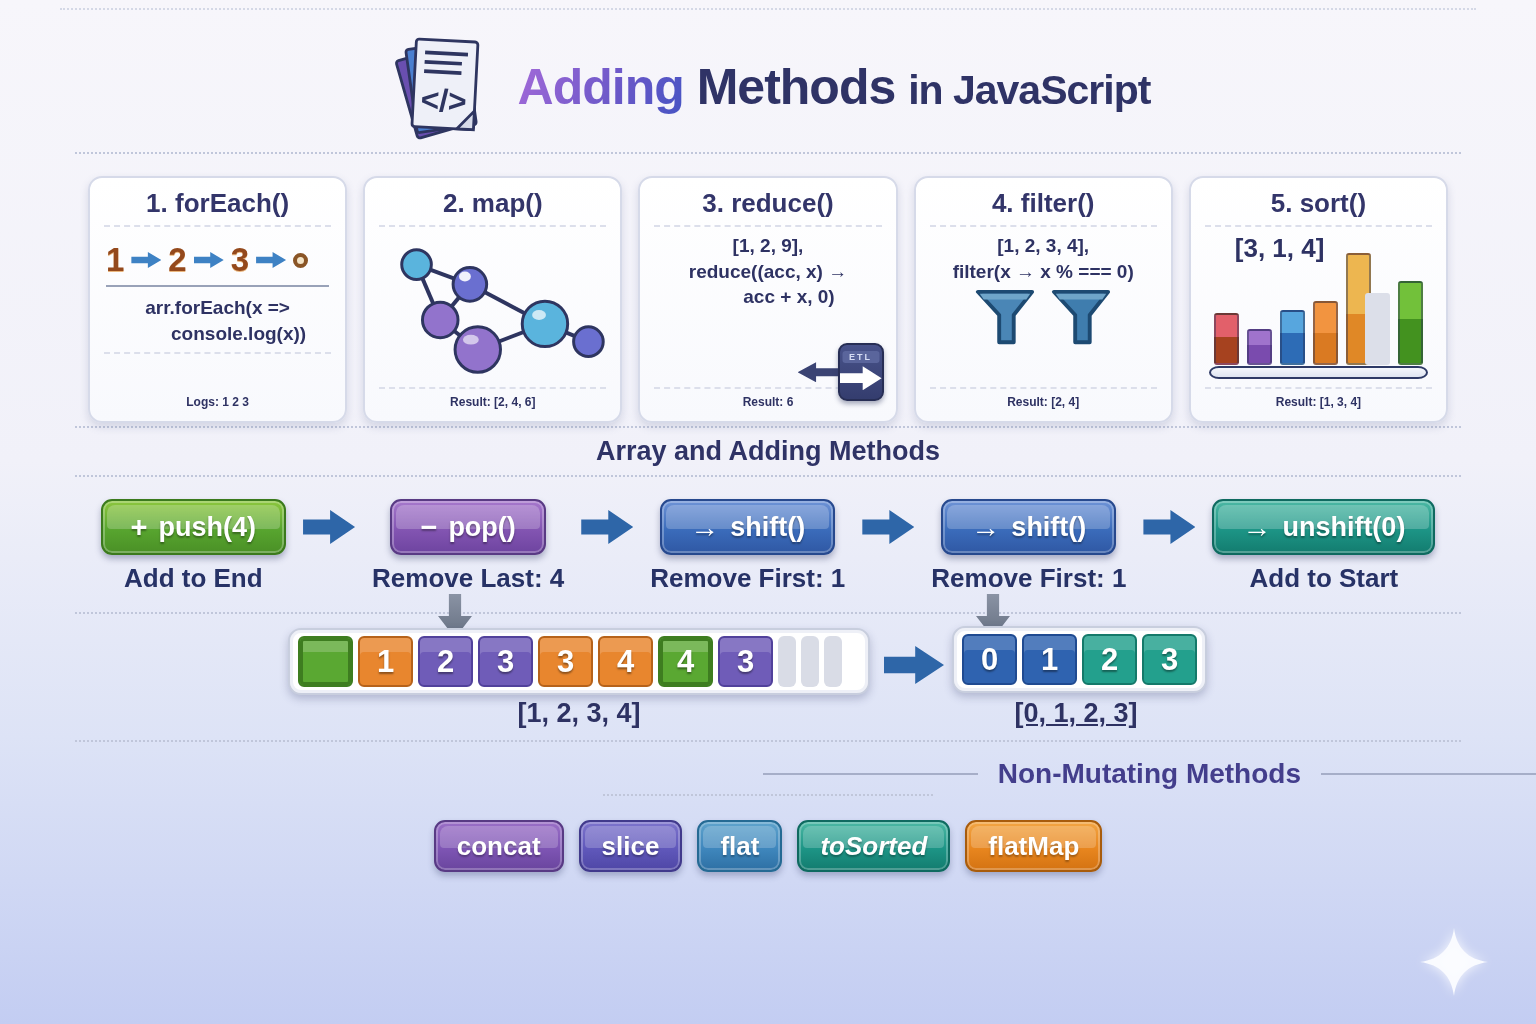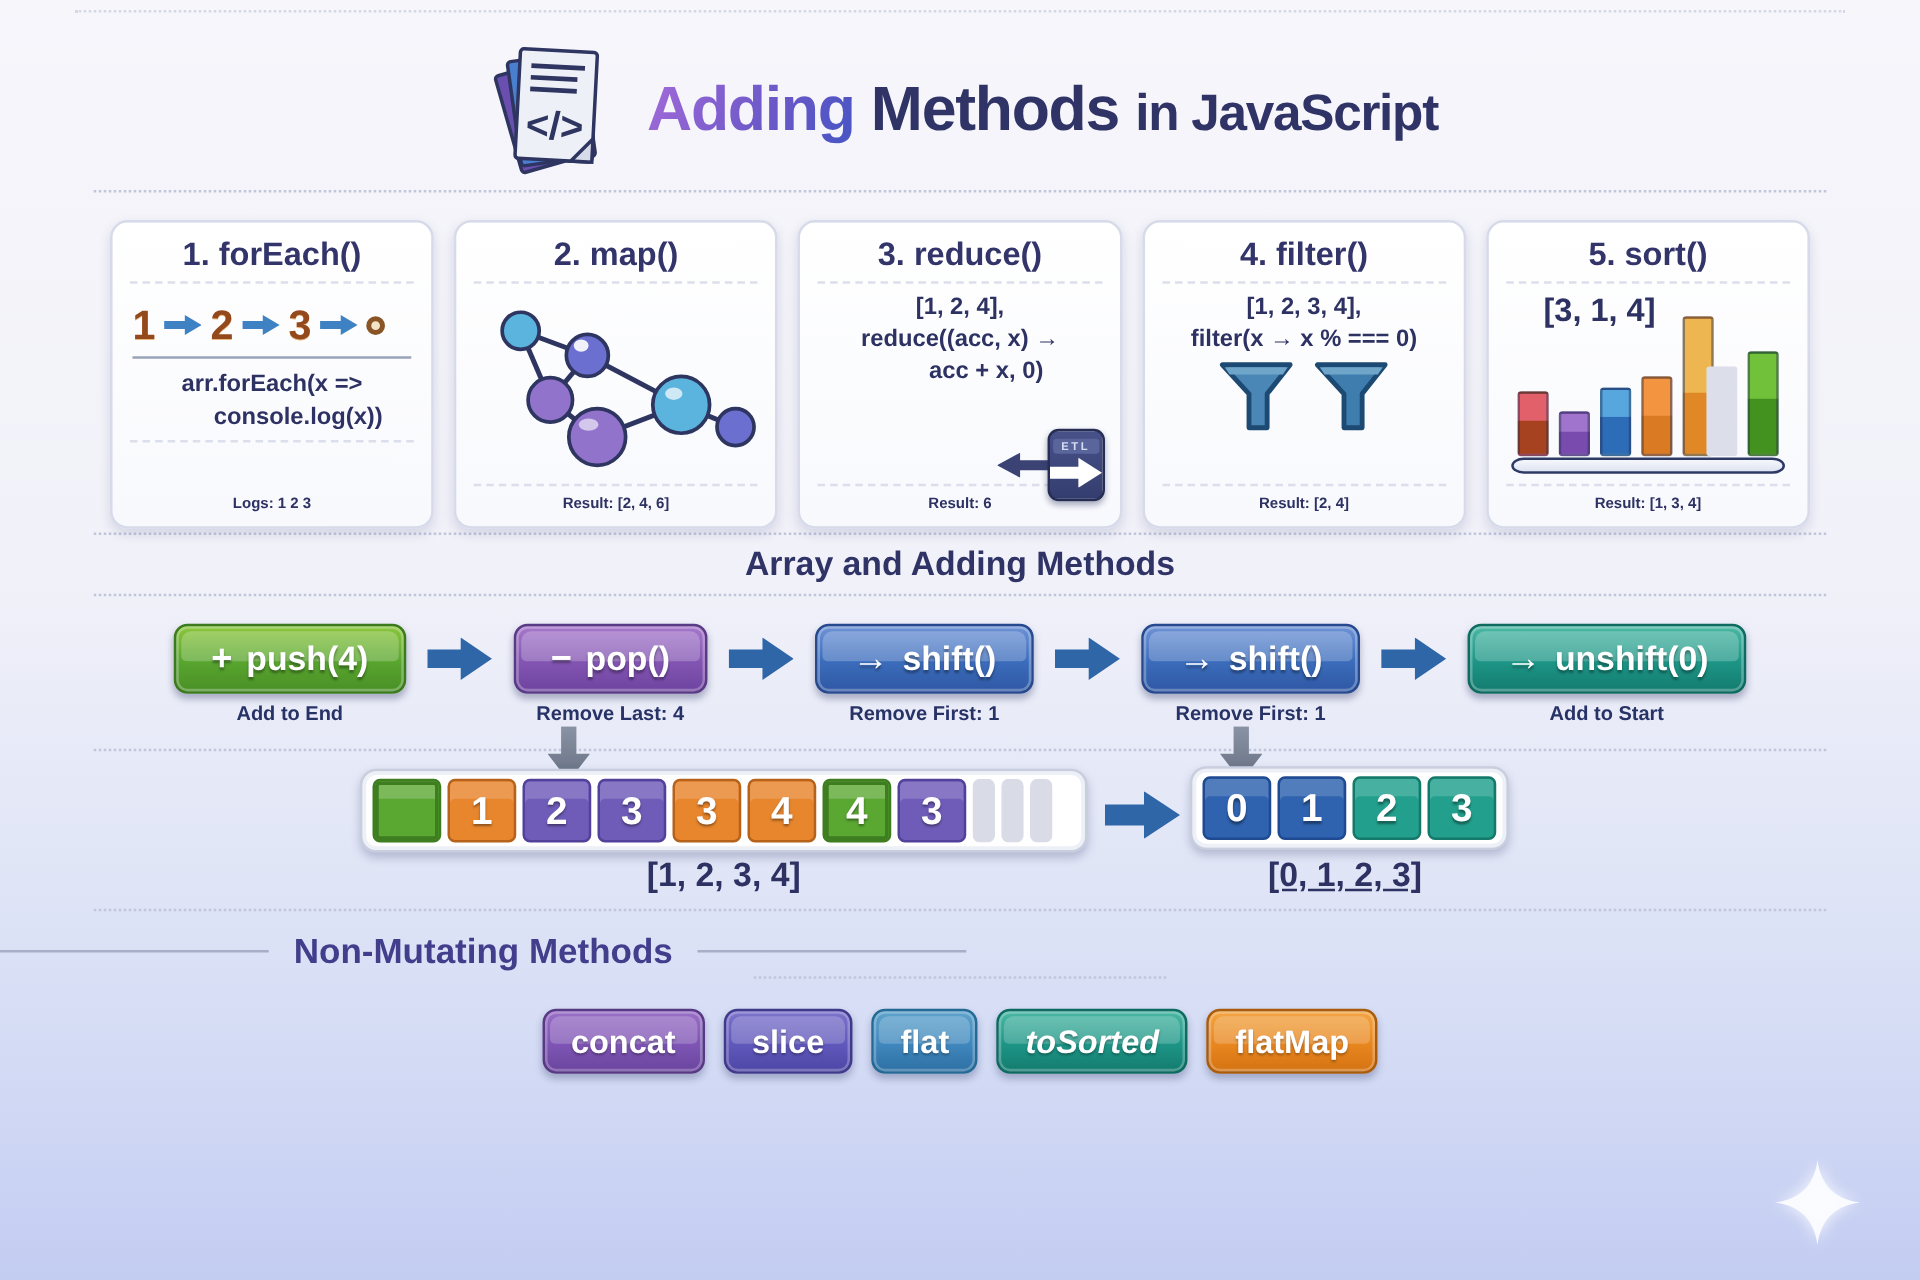--- a/index.html
+++ b/index.html
@@ -82,21 +82,21 @@
     border:2px solid; box-shadow:0 4px 6px rgba(45,55,100,.35), inset 0 0 0 2px rgba(255,255,255,.28);
     cursor:default;
   }
   .mbtn::before { content:""; position:absolute; left:4px; right:4px; top:4px; height:46%; background:rgba(255,255,255,.22); border-radius:8px 8px 4px 4px; }
   .mbtn > span { position:relative; }
   .mbtn .glyph { font-size:29px; }
   .mbtn.green  { background:linear-gradient(180deg,#8cc63e,#58a52f 55%,#4a9026); border-color:#3b7a1d; }
   .mbtn.purple { background:linear-gradient(180deg,#a678cc,#8355b2 55%,#6e44a0); border-color:#593a84; }
   .mbtn.blue   { background:linear-gradient(180deg,#6e93d6,#3b6cbb 55%,#2f58a4); border-color:#27498e; }
   .mbtn.teal   { background:linear-gradient(180deg,#4cb8a4,#1d9586 55%,#137c6f); border-color:#0f6a60; }
-  .msub { font-size:16px; font-weight:bold; color:#273266; }
+  .msub { font-size:26px; font-weight:bold; color:#273266; }
   .flow-arrow { width:52px; height:34px; background:#2e66a8; clip-path:polygon(0 28%,52% 28%,52% 0,100% 50%,52% 100%,52% 72%,0 72%); margin-top:11px; }
 
   
   .mid { position:relative; height:142px; margin-top:4px; }
   .mid .dotline-abs { position:absolute; top:14px; left:75px; right:75px; border-top:2px dotted #c0c6da; }
   .down-arrow { position:absolute; width:34px; height:44px; background:linear-gradient(180deg,#8a93a4,#667082); clip-path:polygon(32% 0,68% 0,68% 50%,100% 50%,50% 100%,0 50%,32% 50%); }
   .array-box {
     position:absolute; background:#ffffff; border:2px solid #c8cede; border-radius:13px;
     box-shadow:0 4px 8px rgba(60,70,115,.28), inset 0 0 0 3px #eef0f7;
     padding:6px 8px; display:flex; gap:5px; align-items:center;
@@ -109,21 +109,21 @@
   .cell.green  { background:#5aa832; border-color:#3e7d20; box-shadow:inset 0 0 0 3px #3e7d20, inset 0 14px 0 rgba(255,255,255,.20); }
   .cell.orange { background:#e8862e; border-color:#b6621a; }
   .cell.purple { background:#6f5cb8; border-color:#51419b; }
   .cell.blue   { background:#2f63b0; border-color:#1f4a91; }
   .cell.teal   { background:#23a08d; border-color:#14796a; }
   .cell.ghost  { width:18px; background:#d9dce6; border-color:transparent; box-shadow:none; }
   .big-arrow { position:absolute; width:60px; height:38px; background:#2e66a8; clip-path:polygon(0 28%,52% 28%,52% 0,100% 50%,52% 100%,52% 72%,0 72%); }
   .array-label { position:absolute; text-align:center; font-size:27px; font-weight:bold; color:#2e3263; }
 
   
-  .nm-head { display:flex; align-items:center; justify-content:flex-start; gap:20px; margin-top:16px; }
+  .nm-head { display:flex; align-items:center; justify-content:flex-end; gap:20px; margin-top:16px; }
   .nm-head::before, .nm-head::after { content:""; width:215px; border-top:2px solid #a6aec8; }
   .nm-title { font-size:28px; font-weight:bold; color:#433e8c; }
   .nm-underline { width:330px; margin:4px auto 0; border-top:2px dotted #c0c6da; }
   .nm-row { display:flex; justify-content:center; gap:15px; margin-top:24px; }
   .nm-btn {
     position:relative; height:52px; padding:0 21px; border-radius:11px;
     display:flex; align-items:center; justify-content:center;
     color:#fff; font-size:26px; font-weight:bold; text-shadow:0 2px 2px rgba(0,0,0,.3);
     border:2px solid; box-shadow:0 4px 6px rgba(45,55,100,.3), inset 0 0 0 2px rgba(255,255,255,.25);
     cursor:default;
@@ -218,21 +218,21 @@
       </svg>
       <div class="div"></div>
       <div class="result">Result: [2, 4, 6]</div>
     </div>
 
     <div class="card">
       <div class="card-title">3. reduce()</div>
       <div class="div"></div>
       <div class="reduce-wrap">
         <div class="code">
-          <div>[1, 2, 4],</div>
+          <div>[1, 2, 9],</div>
           <div>reduce((acc, x) →</div>
           <div class="indent">acc + x, 0)</div>
         </div>
         <div class="etl-group">
           <span class="back-arrow"></span>
           <span class="etl">
             <span class="etl-pill">ETL</span>
             <span class="etl-arrow"></span>
           </span>
         </div>

